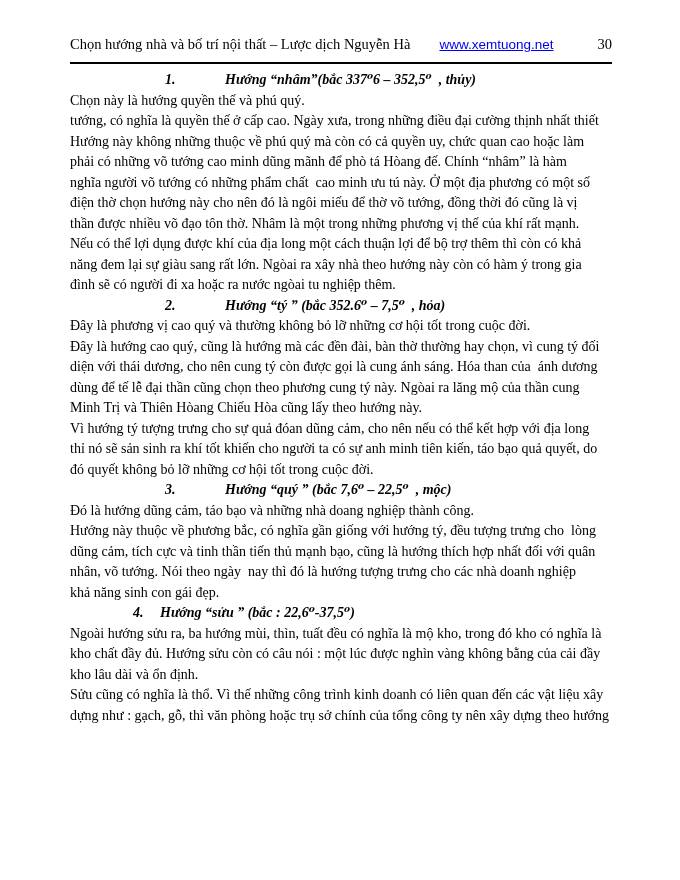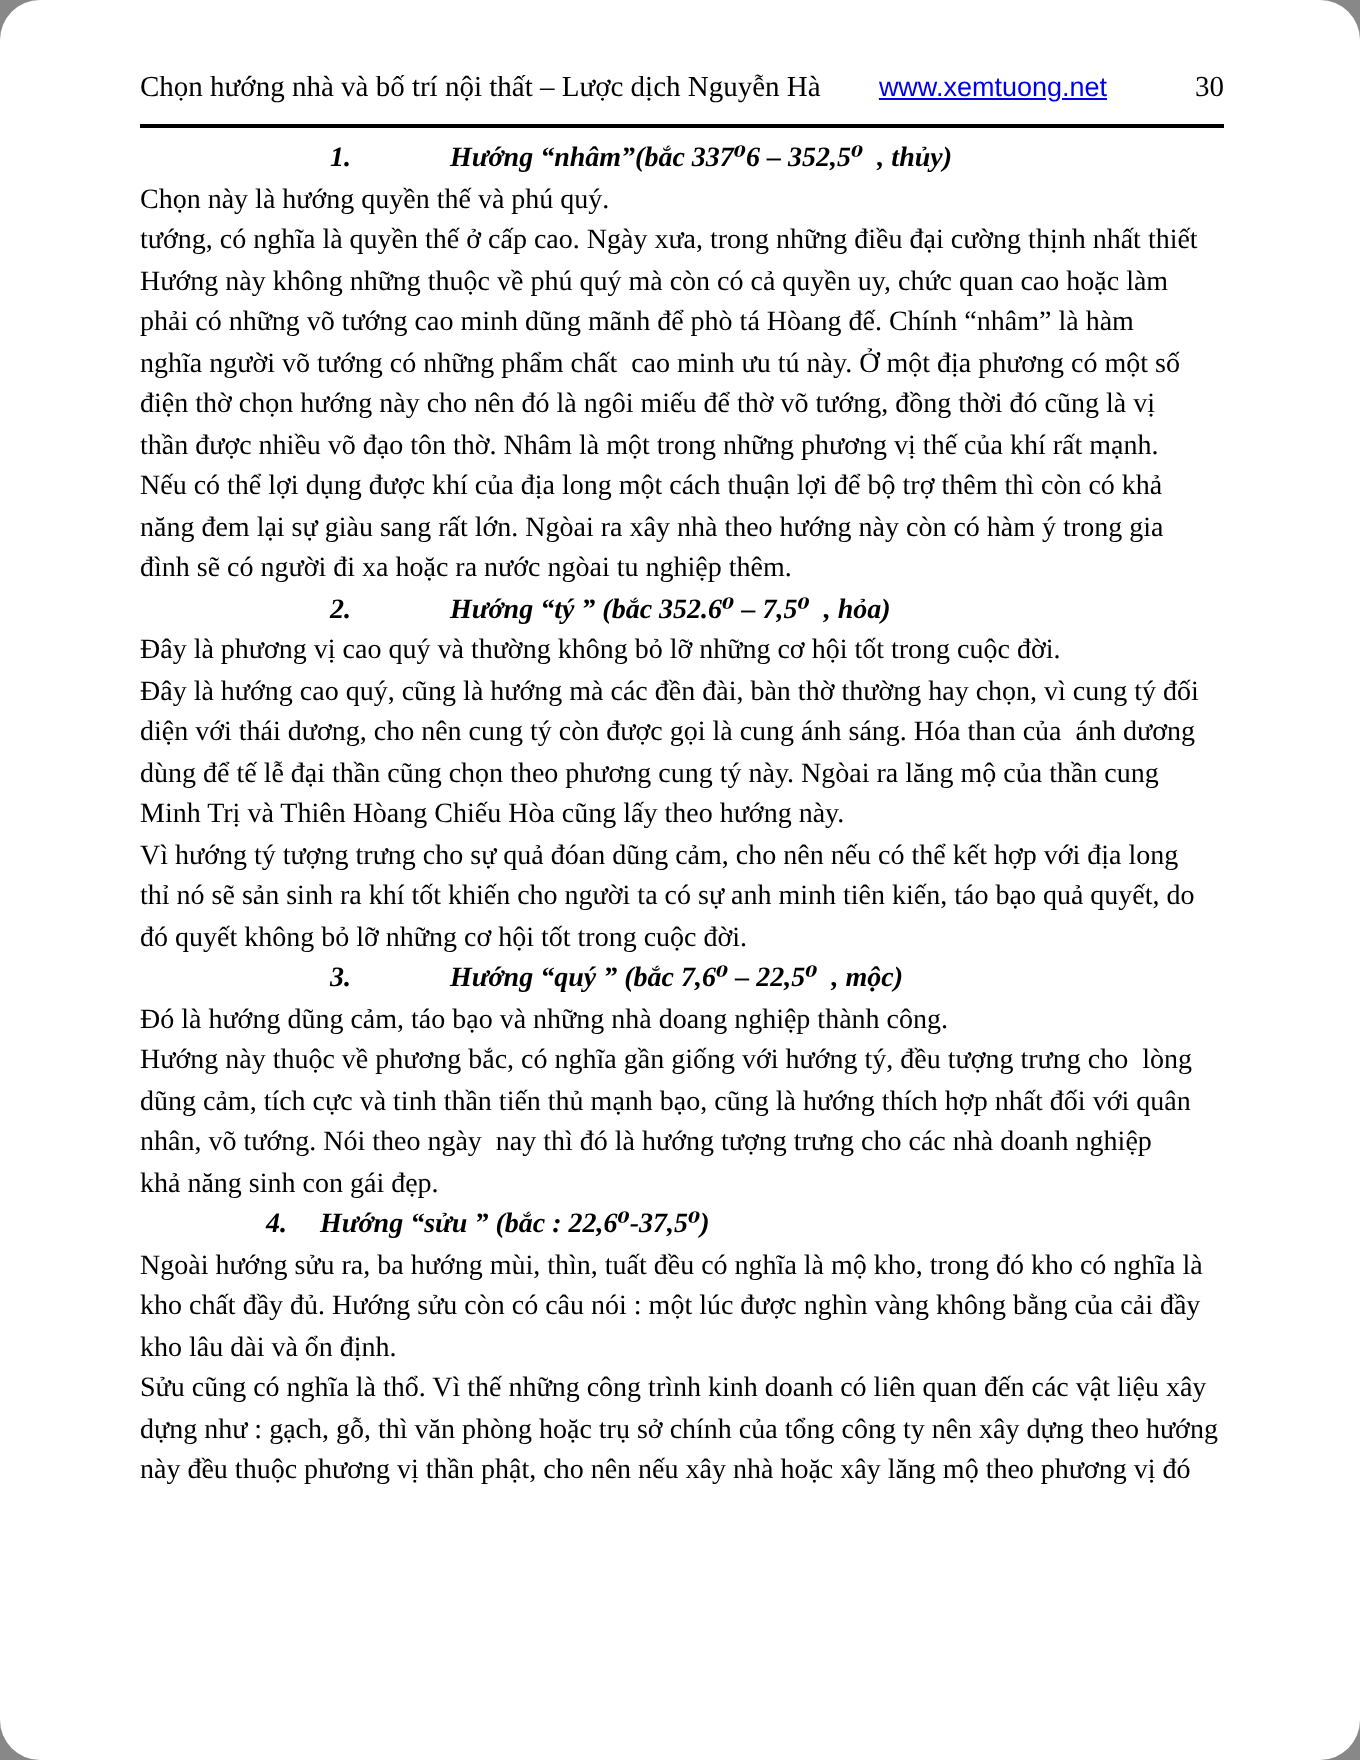--- a/index.html
+++ b/index.html
@@ -7,21 +7,20 @@
     position: relative;
     width: 680px;
     height: 880px;
     margin: 0 auto;
     background: #ffffff;
     box-sizing: border-box;
     padding: 36px 68px 0 70px;
     font-family: "Liberation Serif", "DejaVu Serif", serif;
     color: #000000;
     overflow: hidden;
-    border-radius: 20px;
   }
   .header {
     display: flex;
     align-items: baseline;
     font-size: 14.5px;
     white-space: pre;
   }
   .header .title { flex: 0 0 auto; }
   .header .url {
     margin-left: auto;
@@ -92,15 +91,14 @@
       <div class="line">Hướng này thuộc về phương bắc, có nghĩa gần giống với hướng tý, đều tượng trưng cho  lòng</div>
       <div class="line">dũng cảm, tích cực và tinh thần tiến thủ mạnh bạo, cũng là hướng thích hợp nhất đối với quân</div>
       <div class="line">nhân, võ tướng. Nói theo ngày  nay thì đó là hướng tượng trưng cho các nhà doanh nghiệp</div>
       <div class="line">khả năng sinh con gái đẹp.</div>
       <div class="heading h-narrow"><span class="h-num">4.</span><span class="h-text">Hướng “sửu ” (bắc : 22,6⁰-37,5⁰)</span></div>
       <div class="line">Ngoài hướng sửu ra, ba hướng mùi, thìn, tuất đều có nghĩa là mộ kho, trong đó kho có nghĩa là</div>
       <div class="line">kho chất đầy đủ. Hướng sửu còn có câu nói : một lúc được nghìn vàng không bằng của cải đầy</div>
       <div class="line">kho lâu dài và ổn định.</div>
       <div class="line">Sửu cũng có nghĩa là thổ. Vì thế những công trình kinh doanh có liên quan đến các vật liệu xây</div>
       <div class="line">dựng như : gạch, gỗ, thì văn phòng hoặc trụ sở chính của tổng công ty nên xây dựng theo hướng</div>
-      <div class="line">này đều thuộc phương vị thần phật, cho nên nếu xây nhà hoặc xây lăng mộ theo phương vị đó</div>
     </div>
 </div>
 
 </body></html>

